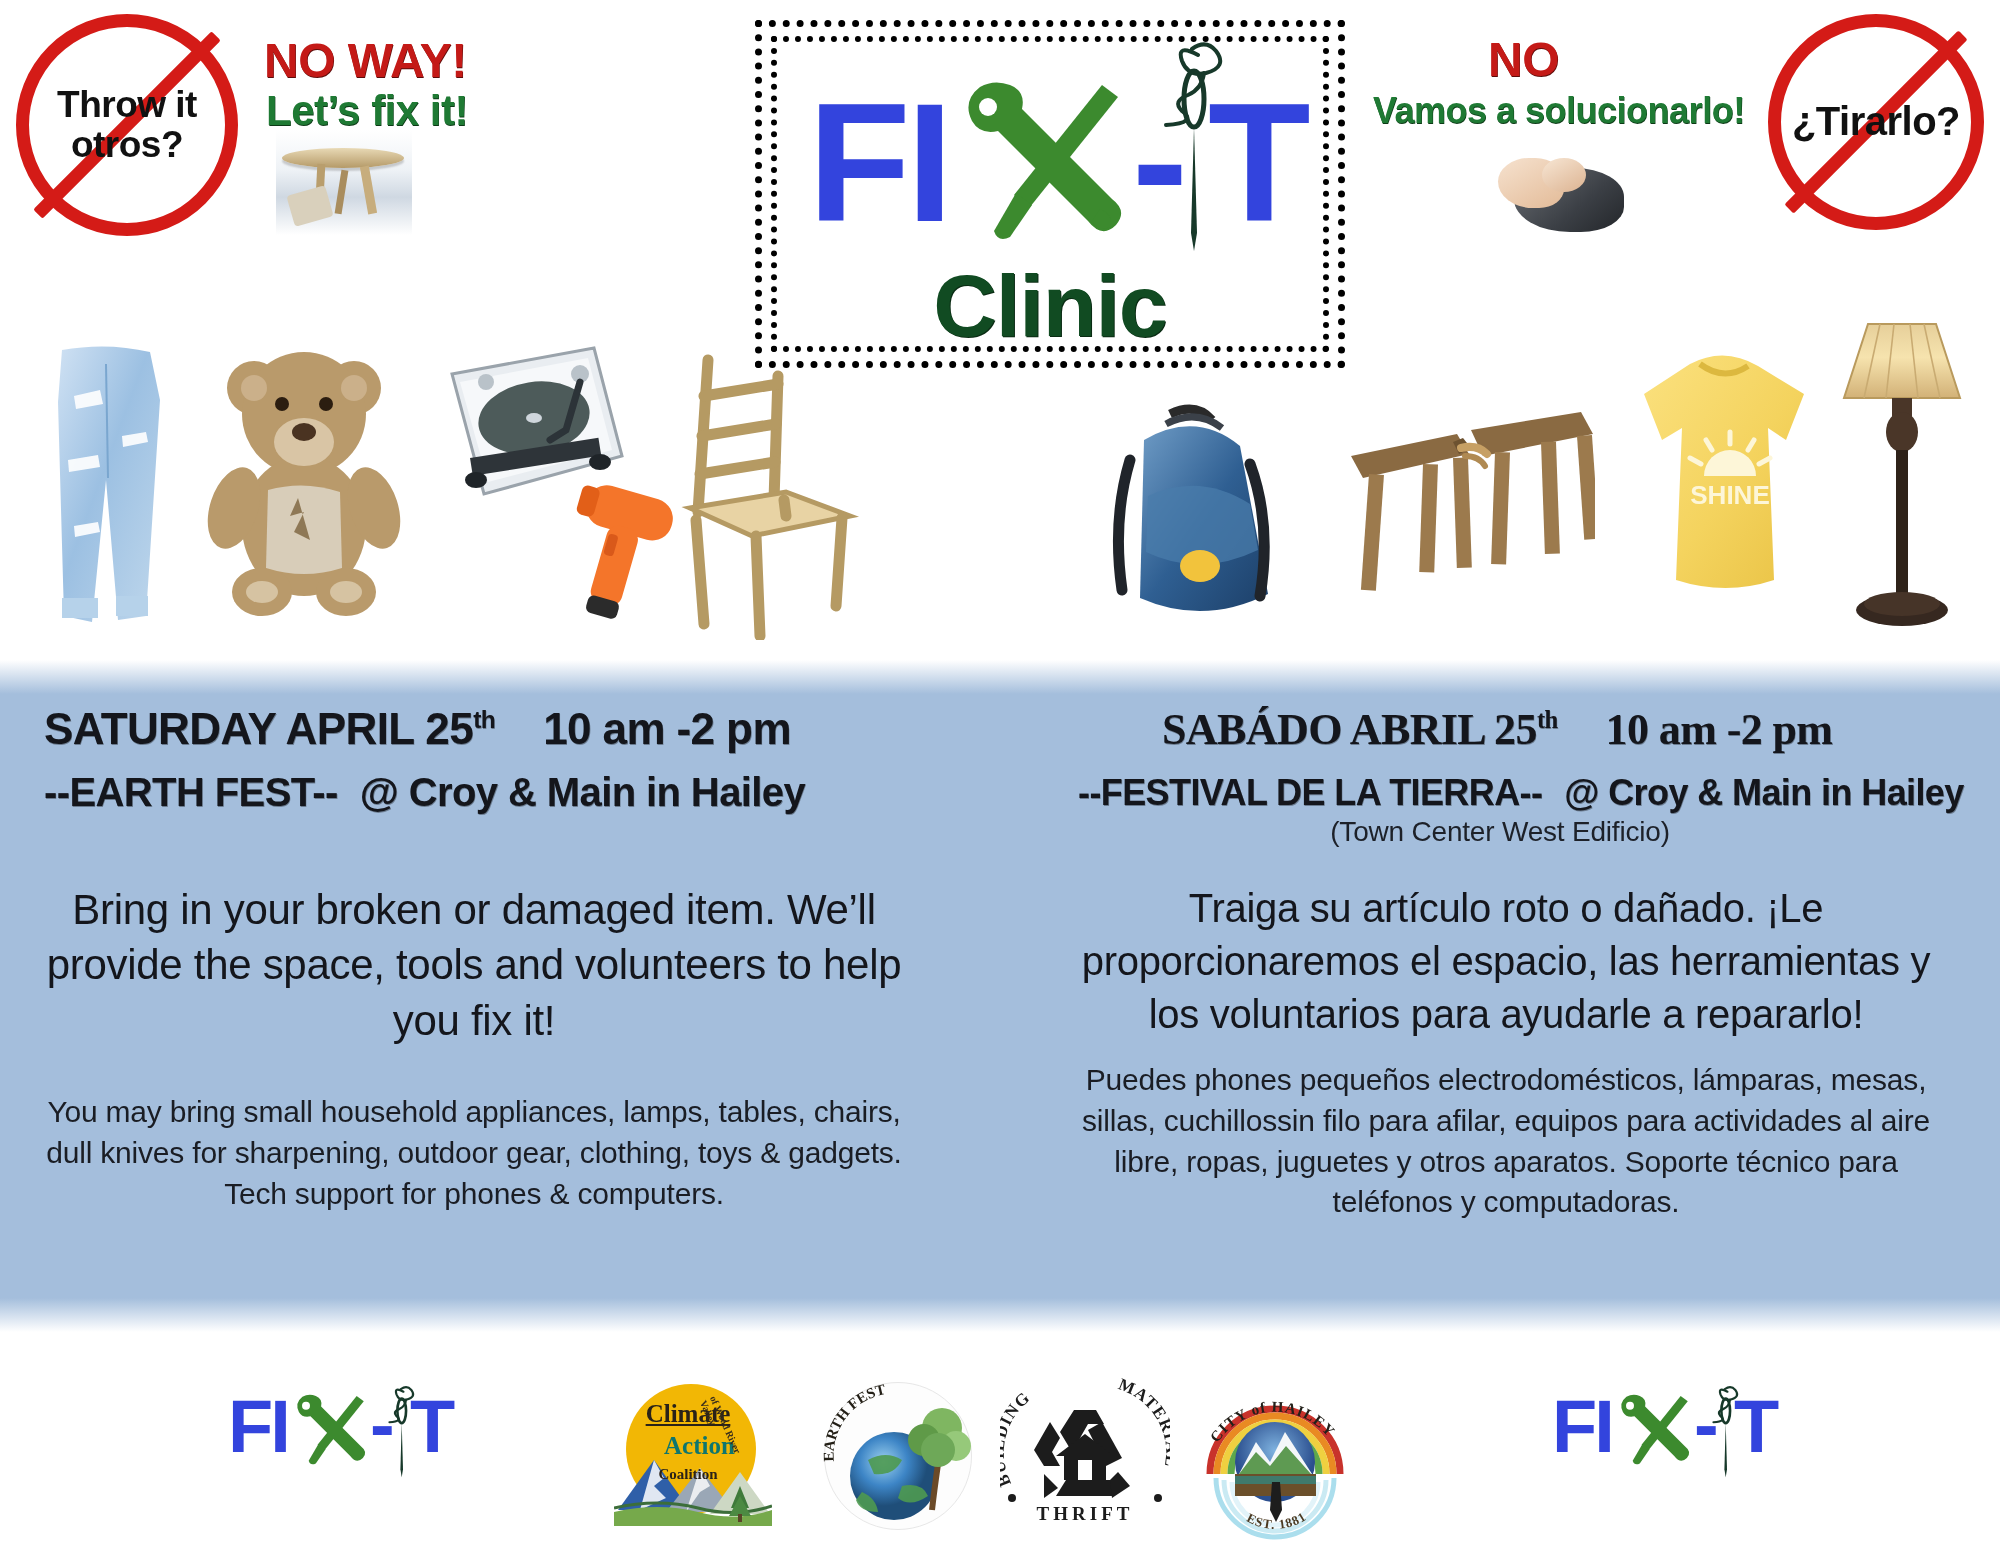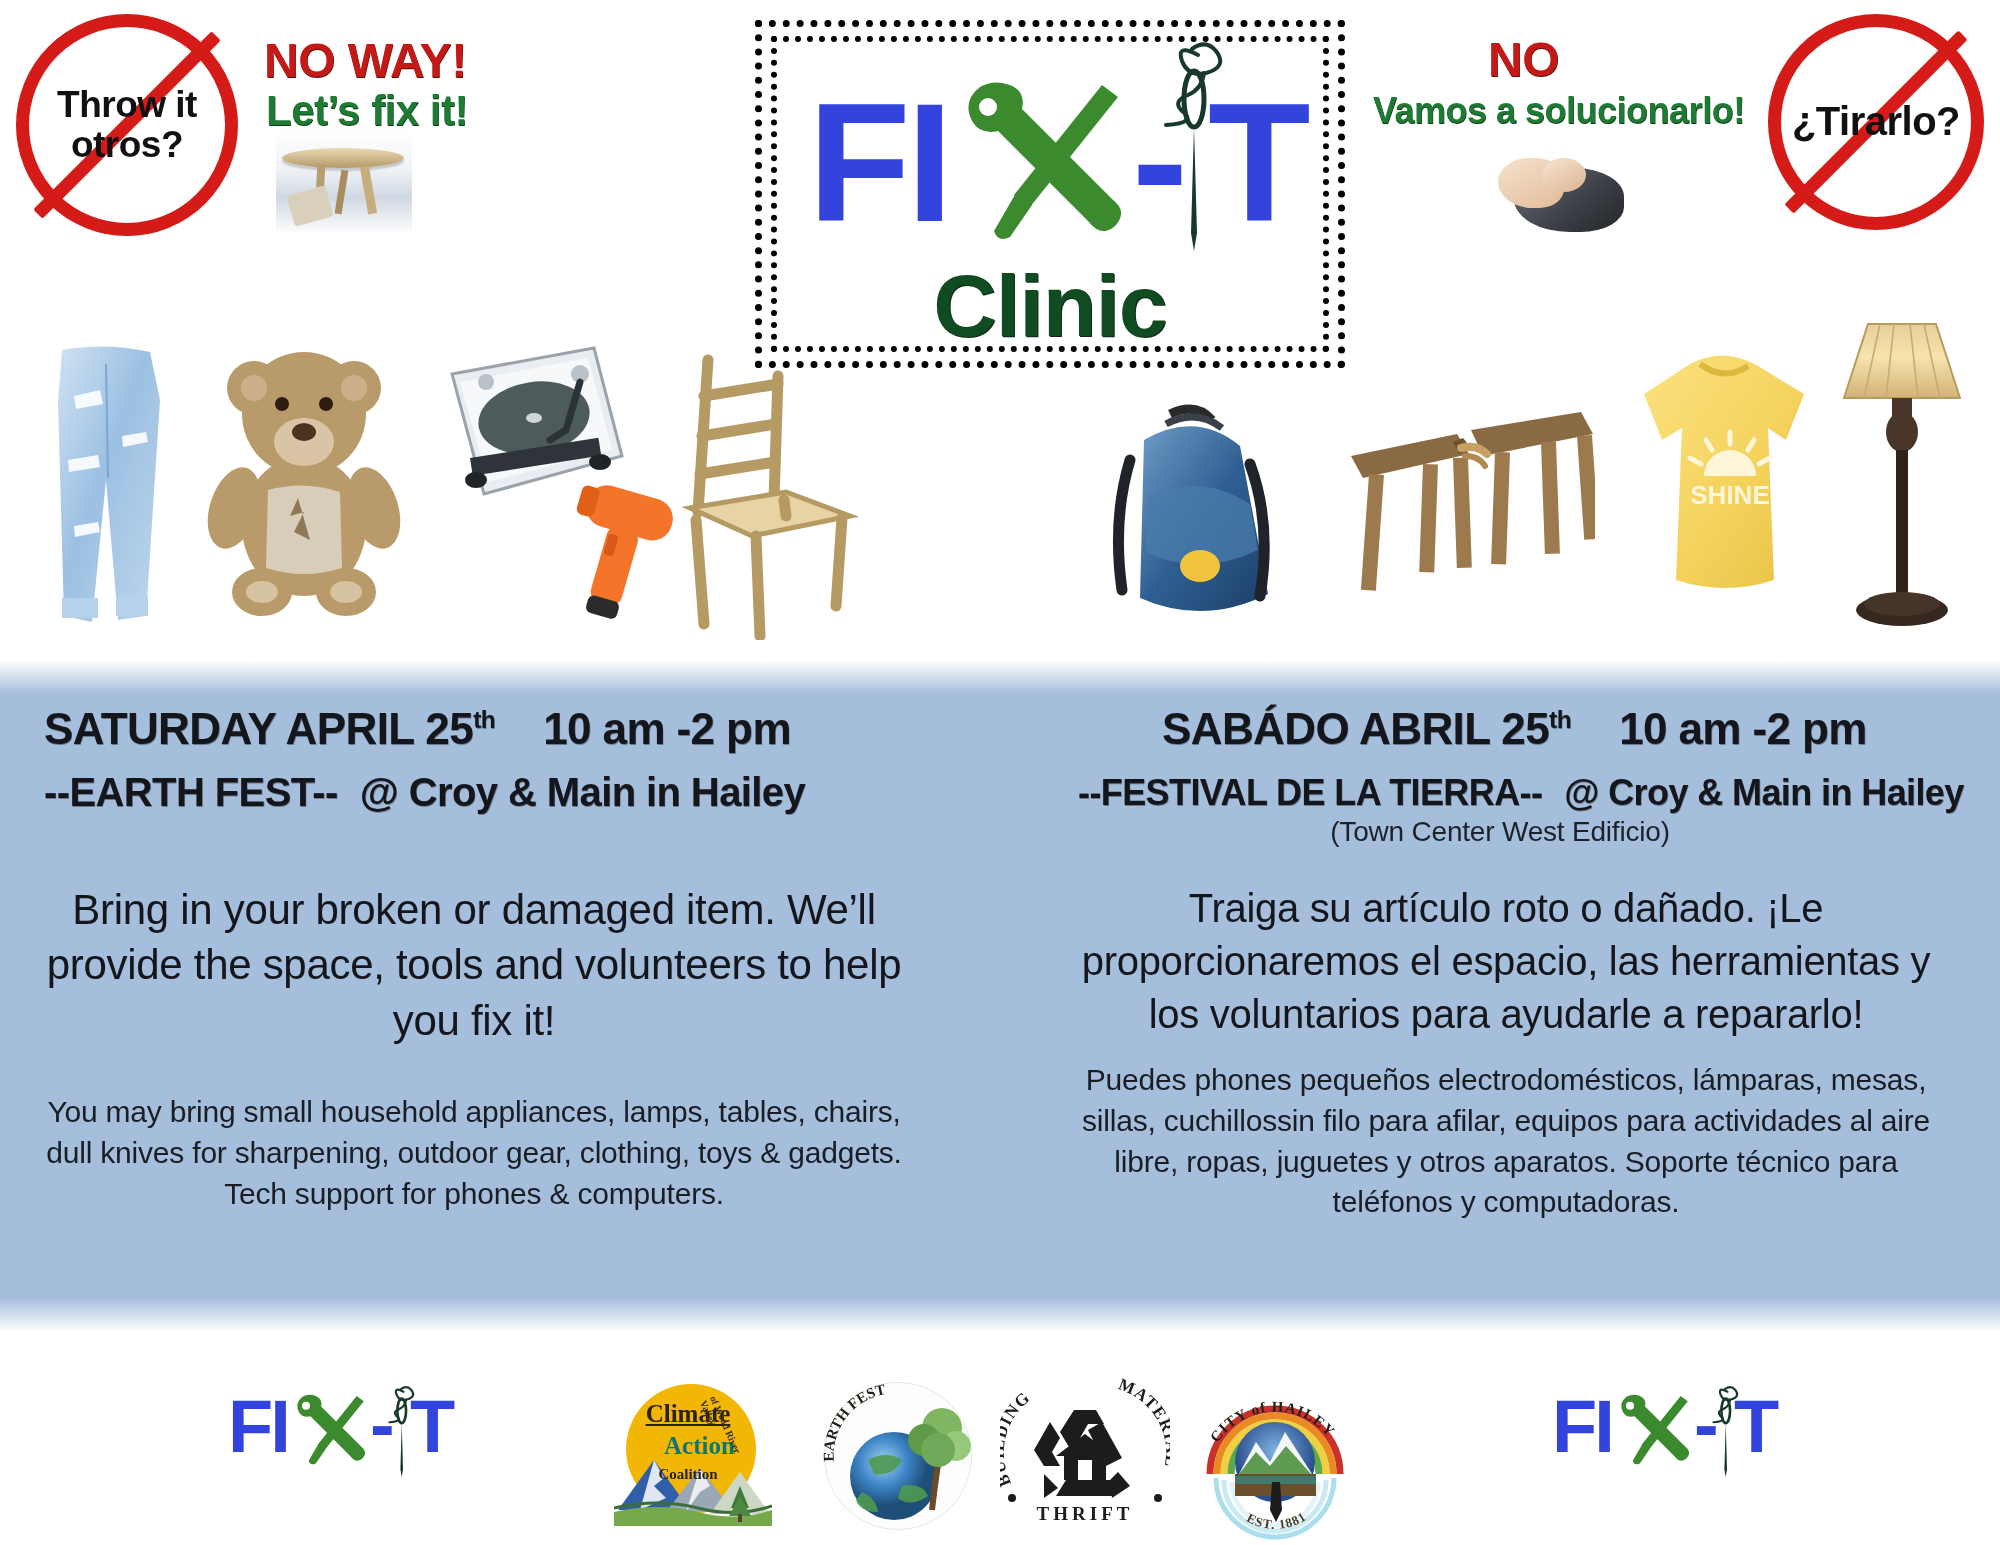--- a/index.html
+++ b/index.html
@@ -412,21 +412,21 @@
         <span>SATURDAY  APRIL  25</span><sup>th</sup><span style="display:inline-block;width:48px;"></span><span>10 am -2 pm</span>
       </div>
       <div class="hl2 abs" style="left:44px; top:110px; font-size:40px;">
         <span>--EARTH FEST--</span><span style="display:inline-block;width:22px;"></span><span>@ Croy &amp; Main in Hailey</span>
       </div>
       <div class="lead abs" style="left:46px; top:222px; width:856px; font-size:42px;">Bring in your broken or damaged item. We’ll provide the space, tools and volunteers to help you fix it!</div>
       <div class="details abs" style="left:44px; top:432px; width:860px; font-size:30px;">You may bring small household appliances, lamps, tables, chairs, dull knives for sharpening, outdoor gear, clothing, toys &amp; gadgets.   Tech support for phones &amp; computers.</div>
     </div>
 
     <div class="col" style="left:1000px; width:1000px;">
-      <div class="hl1 abs" style="left:162px; top:44px; font-size:44px;">
+      <div class="hl1 abs" style="left:162px; top:44px; font-size:44px;font-family:Liberation Serif, serif;">
         <span>SABÁDO  ABRIL  25</span><sup>th</sup><span style="display:inline-block;width:48px;"></span><span>10 am -2 pm</span>
       </div>
       <div class="hl2 abs" style="left:78px; top:112px; font-size:36px;">
         <span>--FESTIVAL  DE LA TIERRA--</span><span style="display:inline-block;width:22px;"></span><span>@ Croy &amp; Main in Hailey</span>
       </div>
       <div class="venue abs" style="left:60px; top:156px; width:880px; font-size:28px;">(Town Center West Edificio)</div>
       <div class="lead abs" style="left:56px; top:222px; width:900px; font-size:40px;">Traiga su artículo roto o dañado. ¡Le proporcionaremos el espacio, las herramientas y los voluntarios para ayudarle a repararlo!</div>
       <div class="details abs" style="left:56px; top:400px; width:900px; font-size:30px;">Puedes phones pequeños electrodomésticos, lámparas, mesas, sillas, cuchillossin filo para afilar, equipos para actividades al aire libre, ropas, juguetes y otros aparatos. Soporte técnico para teléfonos y computadoras.</div>
     </div>
   </div>

